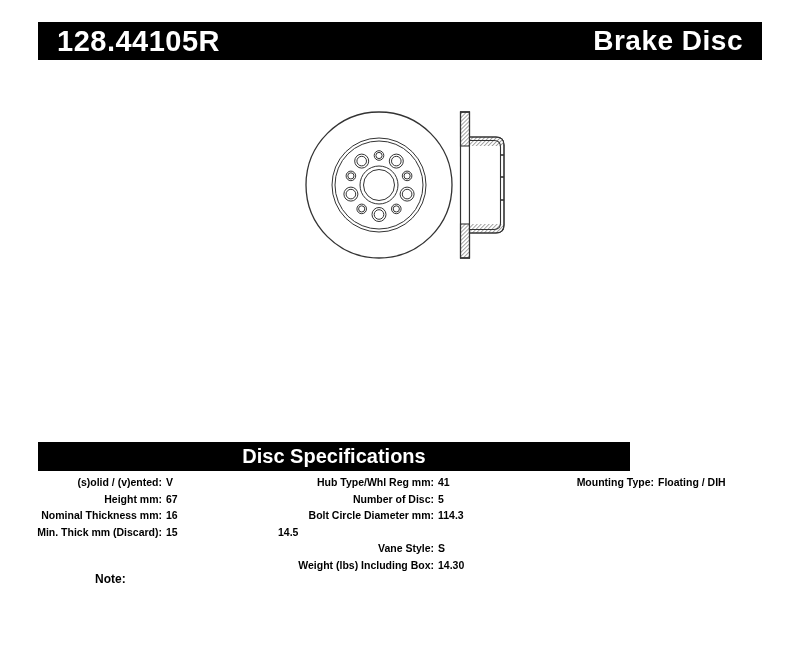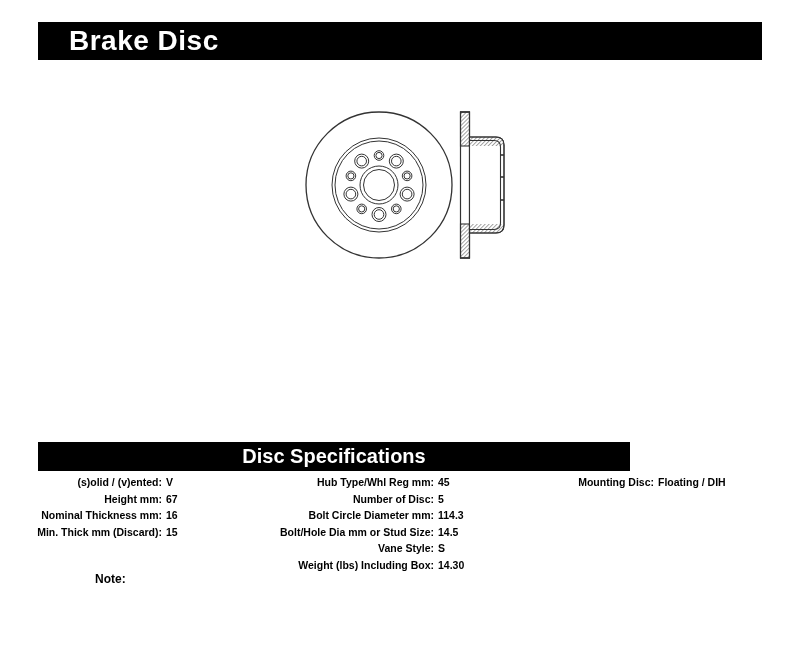--- a/index.html
+++ b/index.html
@@ -56,20 +56,21 @@
   .spec-label{justify-self:end;white-space:nowrap;text-align:right;}
   .spec-value{white-space:nowrap;}
 
   
   .note{left:95px;top:572px;font-size:12px;font-weight:bold;}
 </style>
 </head>
 <body>
 
 <div class="abs top-bar">
+  <span class="part">128.44105R</span>
   <span class="prod">Brake Disc</span>
 </div>
 
 <svg class="abs drawing" viewBox="0 0 234 182" xmlns="http://www.w3.org/2000/svg">
   <defs>
     <pattern id="hatch" width="2.8" height="2.8" patternUnits="userSpaceOnUse" patternTransform="rotate(45)">
       <line x1="0" y1="0" x2="0" y2="2.8" stroke="#333333" stroke-width="0.9"></line>
     </pattern>
   </defs>
 
@@ -151,44 +152,43 @@
   </div>
   <div class="spec-row">
     <span class="spec-label">Min. Thick mm (Discard):</span>
     <span class="spec-value">15</span>
   </div>
 </div>
 
 <div class="abs spec-col middle">
   <div class="spec-row">
     <span class="spec-label">Hub Type/Whl Reg mm:</span>
-    <span class="spec-value">45</span>
+    <span class="spec-value">41</span>
   </div>
   <div class="spec-row">
     <span class="spec-label">Number of Disc:</span>
     <span class="spec-value">5</span>
   </div>
   <div class="spec-row">
     <span class="spec-label">Bolt Circle Diameter mm:</span>
     <span class="spec-value">114.3</span>
   </div>
   <div class="spec-row">
-    <span class="spec-label">Bolt/Hole Dia mm or Stud Size:</span>
     <span class="spec-value">14.5</span>
   </div>
   <div class="spec-row">
     <span class="spec-label">Vane Style:</span>
     <span class="spec-value">S</span>
   </div>
   <div class="spec-row">
     <span class="spec-label">Weight (lbs) Including Box:</span>
     <span class="spec-value">14.30</span>
   </div>
 </div>
 
 <div class="abs spec-col right">
   <div class="spec-row">
-    <span class="spec-label">Mounting Disc:</span>
+    <span class="spec-label">Mounting Type:</span>
     <span class="spec-value">Floating / DIH</span>
   </div>
 </div>
 
 <div class="abs note">Note:</div>
 
 </body></html>

